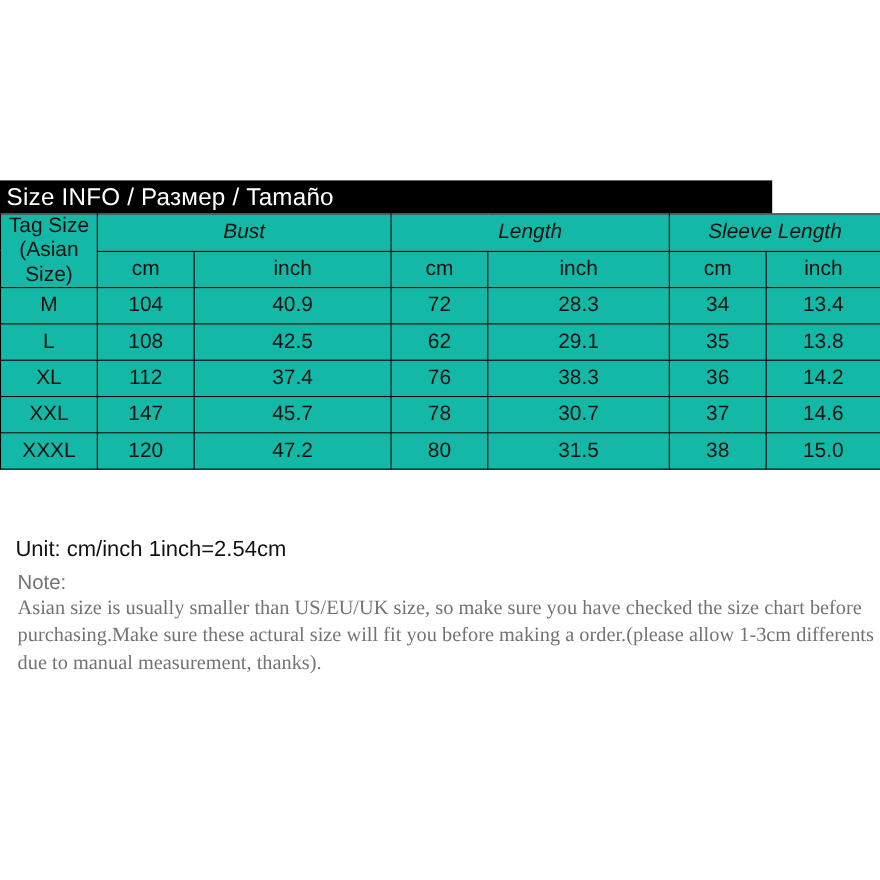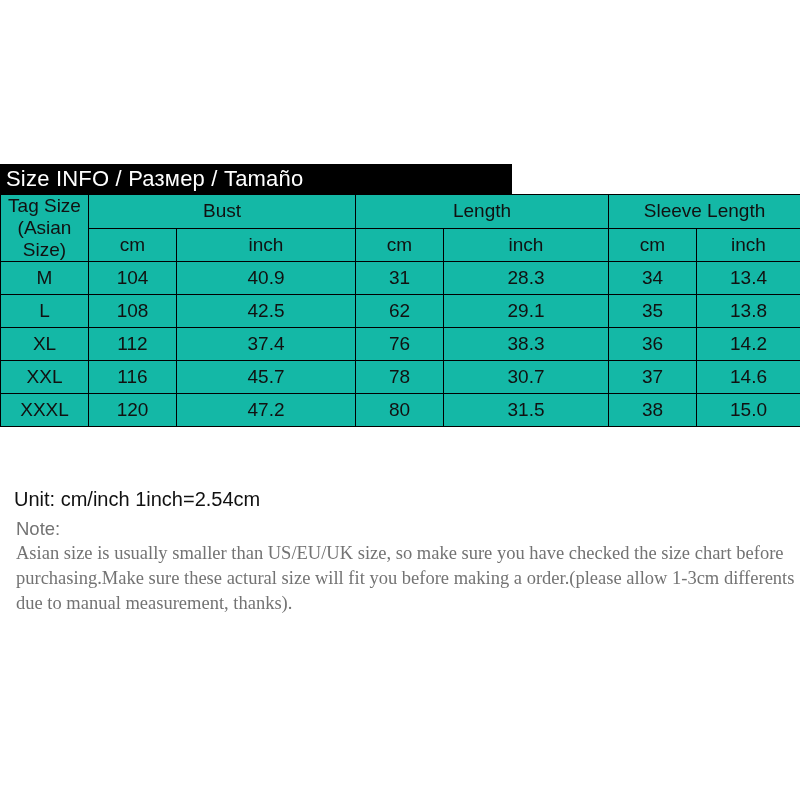--- a/index.html
+++ b/index.html
@@ -23,21 +23,21 @@
     top: 164px;
     width: 800px;
   }
   .title-bar {
     background: #000000;
     color: #ffffff;
     font-size: 22px;
     line-height: 30px;
     height: 30px;
     padding: 0 0 0 6px;
-    width: 512px;
+    width: 702px;
     box-sizing: border-box;
     letter-spacing: 0.2px;
     overflow: hidden;
     white-space: nowrap;
   }
   table.size-table {
     border-collapse: collapse;
     table-layout: fixed;
     width: 800px;
     background: #fdeeea;
@@ -48,20 +48,21 @@
     font-size: 19px;
     color: #111111;
     padding: 0;
     height: 32px;
     background: #14b8a6;
     font-weight: normal;
   }
   .hdr-group {
     font-size: 21px;
     font-weight: bold;
+    font-style: italic;
   }
   .hdr-tag {
     font-size: 19px;
     font-weight: bold;
     line-height: 22px;
     padding: 2px 2px;
   }
   .hdr-unit {
     font-size: 18px;
     font-weight: bold;
@@ -138,21 +139,21 @@
           <th class="hdr-unit">inch</th>
           <th class="hdr-unit">cm</th>
           <th class="hdr-unit">inch</th>
         </tr>
       </thead>
       <tbody>
         <tr>
           <td class="size-col">M</td>
           <td>104</td>
           <td>40.9</td>
-          <td>31</td>
+          <td>72</td>
           <td>28.3</td>
           <td>34</td>
           <td>13.4</td>
         </tr>
         <tr>
           <td class="size-col">L</td>
           <td>108</td>
           <td>42.5</td>
           <td>62</td>
           <td>29.1</td>
@@ -163,21 +164,21 @@
           <td class="size-col">XL</td>
           <td>112</td>
           <td>37.4</td>
           <td>76</td>
           <td>38.3</td>
           <td>36</td>
           <td>14.2</td>
         </tr>
         <tr>
           <td class="size-col">XXL</td>
-          <td>116</td>
+          <td>147</td>
           <td>45.7</td>
           <td class="bold-cell">78</td>
           <td>30.7</td>
           <td>37</td>
           <td>14.6</td>
         </tr>
         <tr>
           <td class="size-col">XXXL</td>
           <td>120</td>
           <td>47.2</td>

